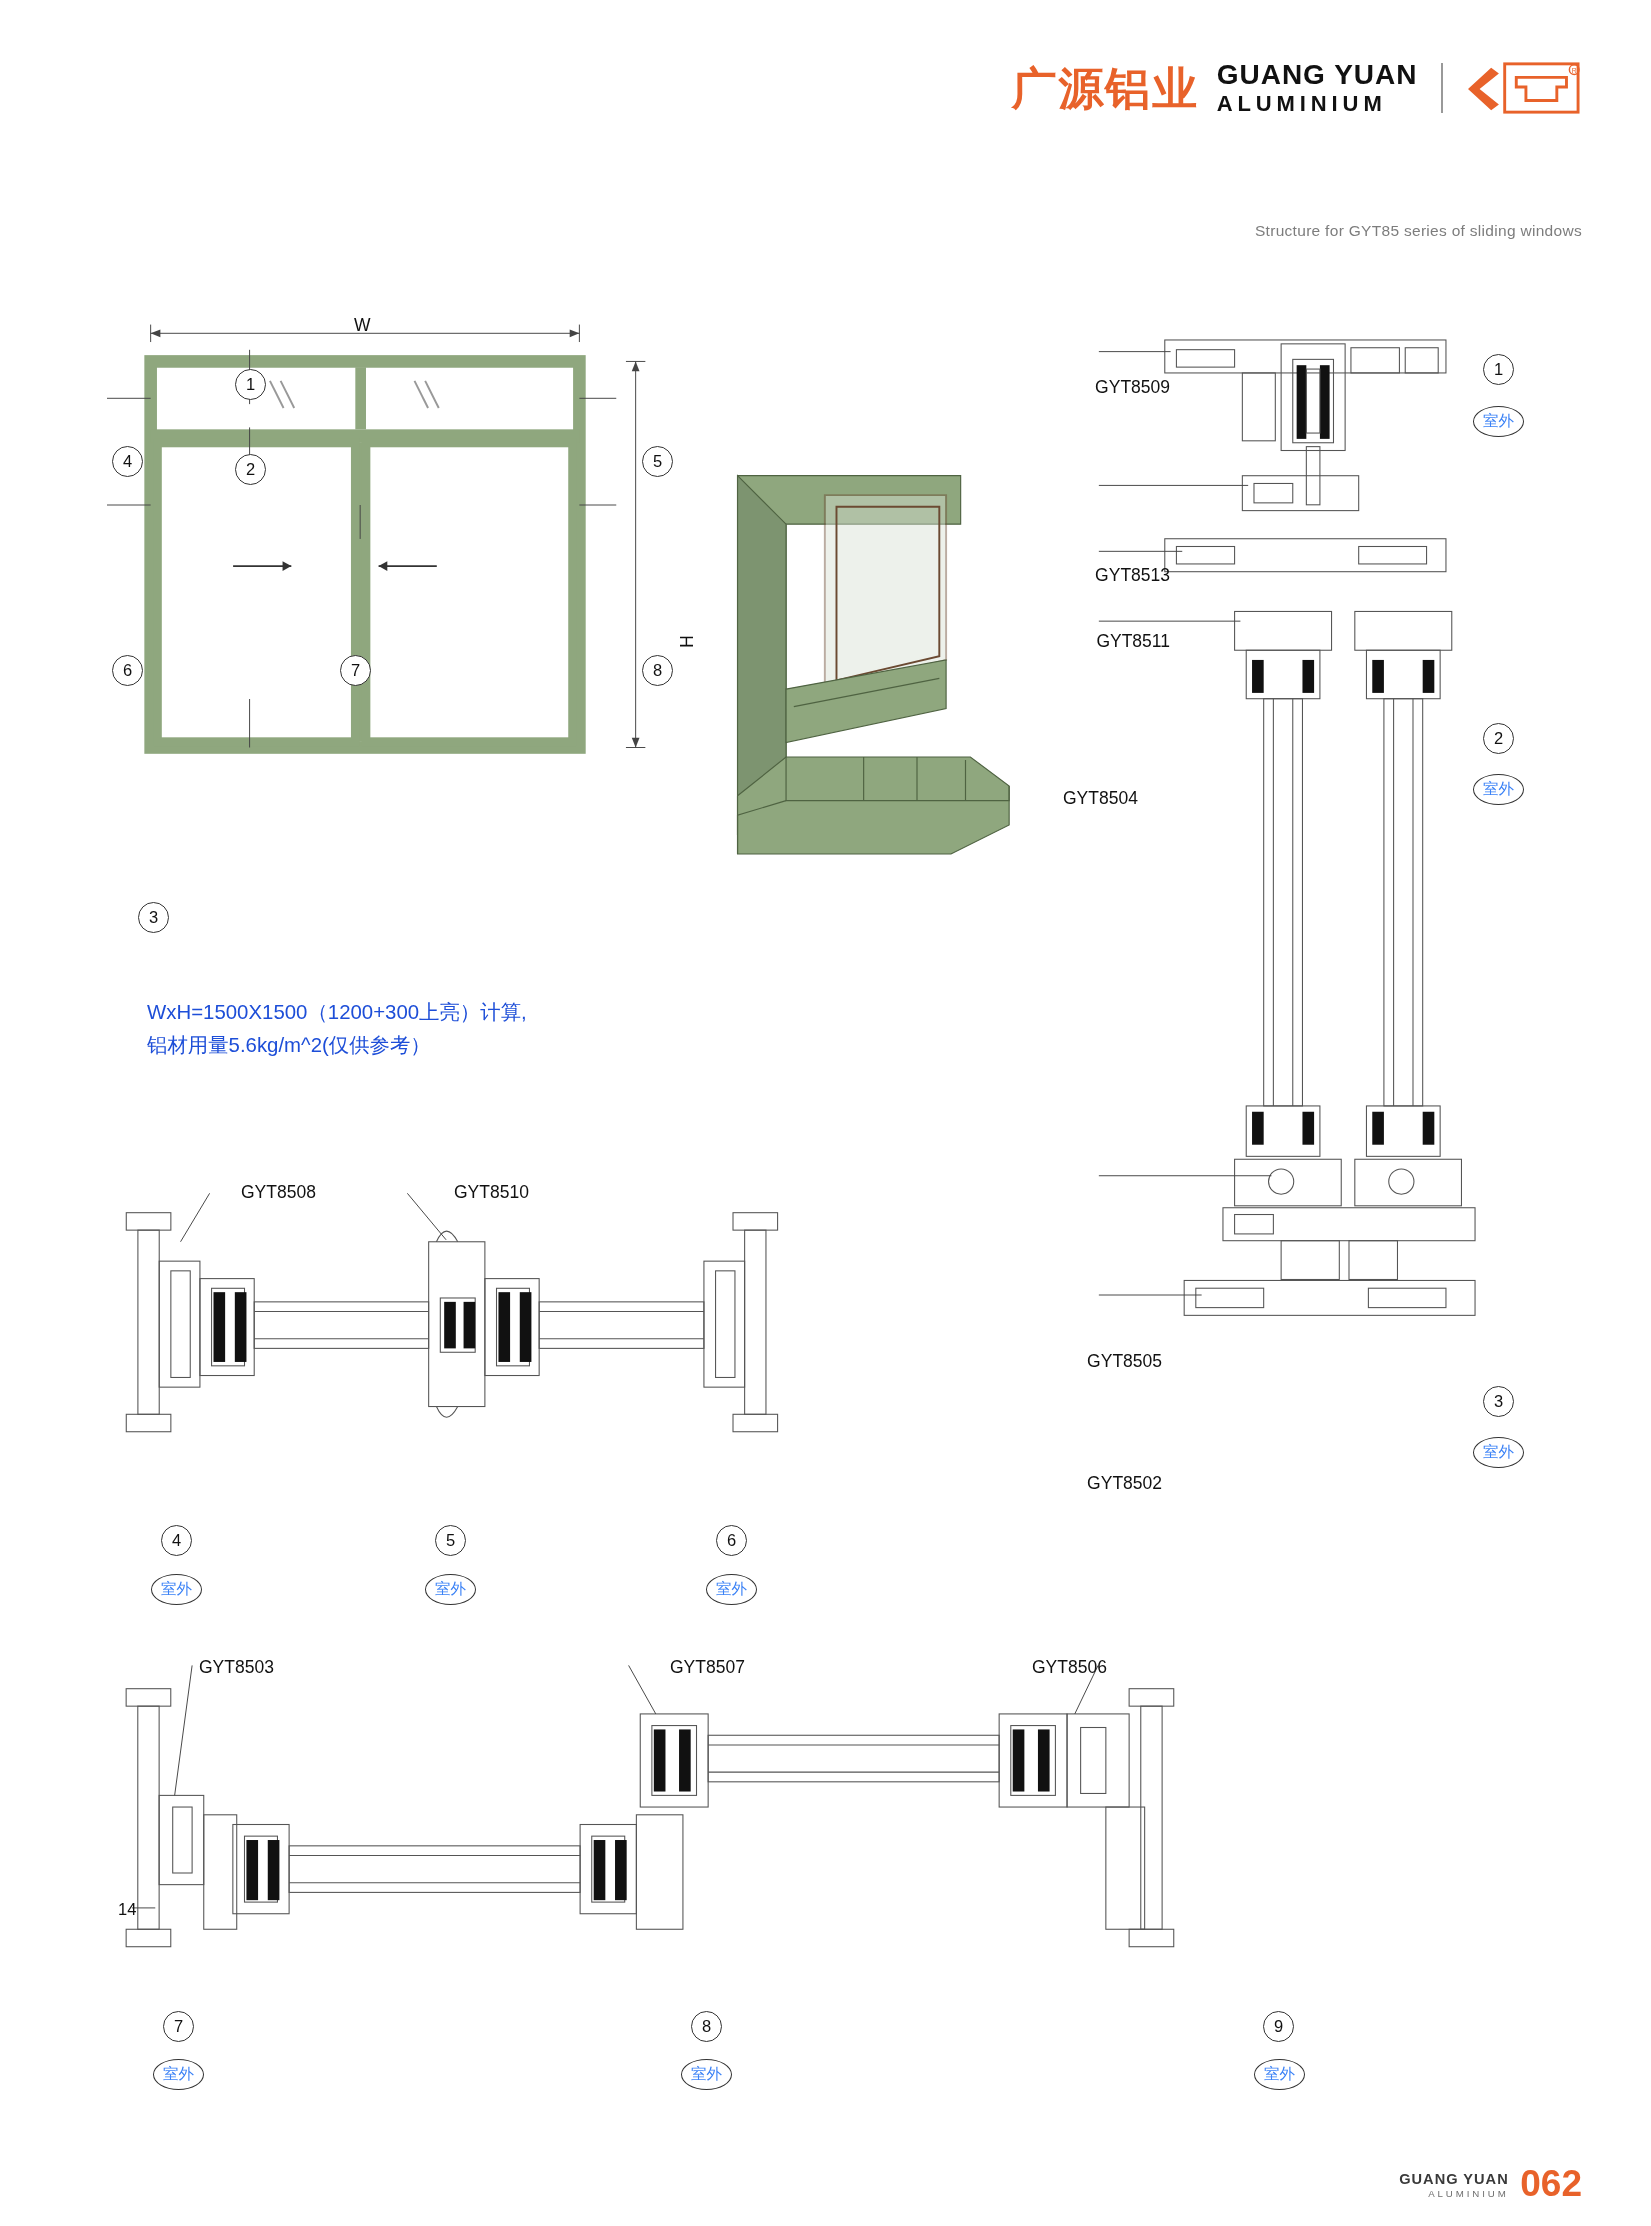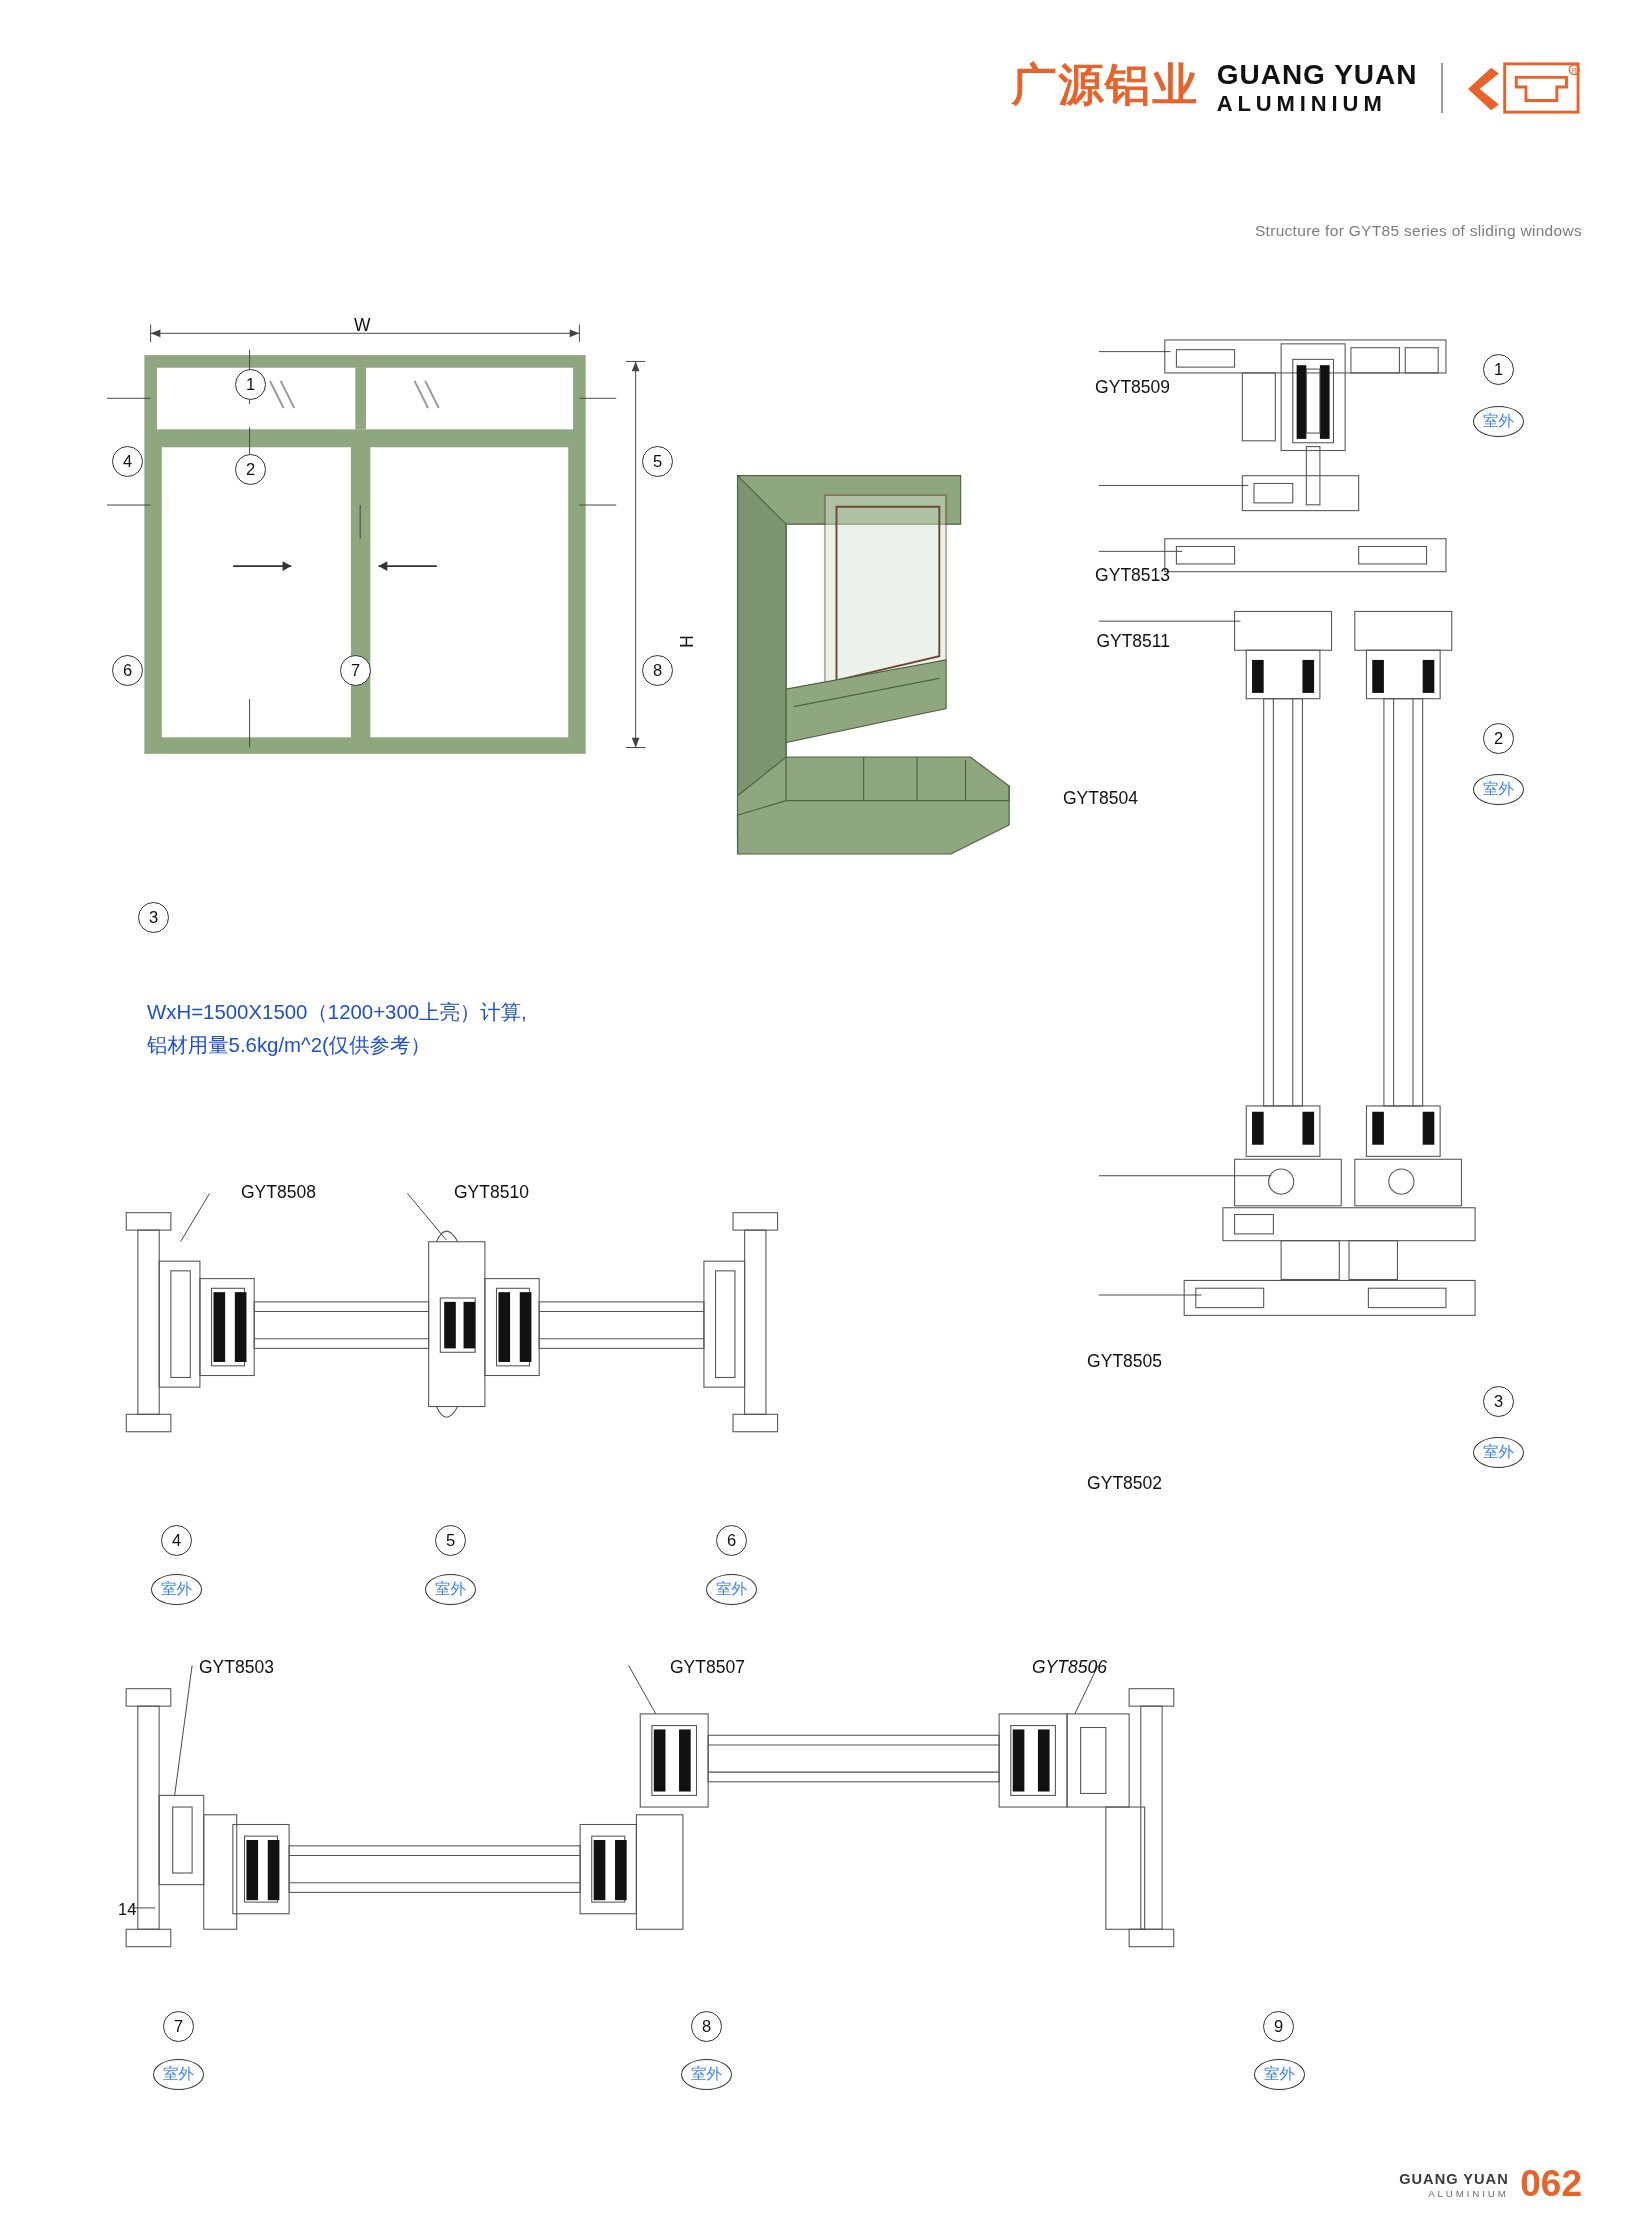--- a/index.html
+++ b/index.html
@@ -1,21 +1,21 @@
 <!DOCTYPE html>
 <html><head>
 <meta charset="utf-8">
 <style>
   html,body{margin:0;padding:0;background:#fff;}
   body{width:1652px;height:2226px;position:relative;font-family:"Liberation Sans","DejaVu Sans",sans-serif;color:#222;overflow:hidden;}
   .page{position:absolute;inset:0;}
 
   
   .brand{position:absolute;top:60px;right:70px;display:flex;align-items:center;gap:17.5px;}
-  .brand-cn{font-family:Liberation Mono, monospace;font-size:45px;font-weight:bold;color:#E8622A;letter-spacing:1.9px;line-height:1;}
+  .brand-cn{font-family:Liberation Sans, sans-serif;font-size:45px;font-weight:bold;color:#E8622A;letter-spacing:1.9px;line-height:1;}
   .brand-en{display:flex;flex-direction:column;line-height:1;}
   .brand-en .l1{font-size:28px;font-weight:bold;color:#111;letter-spacing:1px;}
   .brand-en .l2{font-size:22px;font-weight:bold;color:#111;letter-spacing:4.9px;margin-top:4.9px;}
   .brand-sep{width:1.9px;height:50px;background:#999;margin:0 5.8px;}
   .brand-mark{width:116px;height:56px;position:relative;}
   .brand-mark svg{display:block;}
 
   .title-block{position:absolute;top:209px;right:70px;text-align:right;}
   .title-row{display:flex;align-items:center;justify-content:flex-end;gap:13.6px;}
   .title-cn{font-size:36px;color:#575757;letter-spacing:1px;font-family:"DejaVu Sans","Liberation Sans",sans-serif;}
@@ -360,21 +360,21 @@
       <g stroke="#444" stroke-width="1" fill="none">
         <line x1="60" y1="120" x2="78" y2="-14"></line>
         <line x1="556" y1="36" x2="528" y2="-14"></line>
         <line x1="988" y1="36" x2="1012" y2="-14"></line>
         <line x1="16" y1="236" x2="40" y2="236"></line>
       </g>
     </svg>
 
     <div class="lbl" style="left:199px;top:1657px;">GYT8503</div>
     <div class="lbl" style="left:670px;top:1657px;">GYT8507</div>
-    <div class="lbl" style="left:1032px;top:1657px;font-style:italic;">GYT8506</div>
+    <div class="lbl" style="left:1032px;top:1657px;">GYT8506</div>
     <div class="lbl" style="left:118px;top:1900px;font-size:16.5px;">14</div>
 
     <div class="circ" style="left:163px;top:2011px;">7</div>
     <div class="ell" style="left:153px;top:2059px;">室外</div>
 
     <div class="circ" style="left:691px;top:2011px;">8</div>
     <div class="ell" style="left:681px;top:2059px;">室外</div>
 
     <div class="circ" style="left:1263px;top:2011px;">9</div>
     <div class="ell" style="left:1254px;top:2059px;">室外</div>

